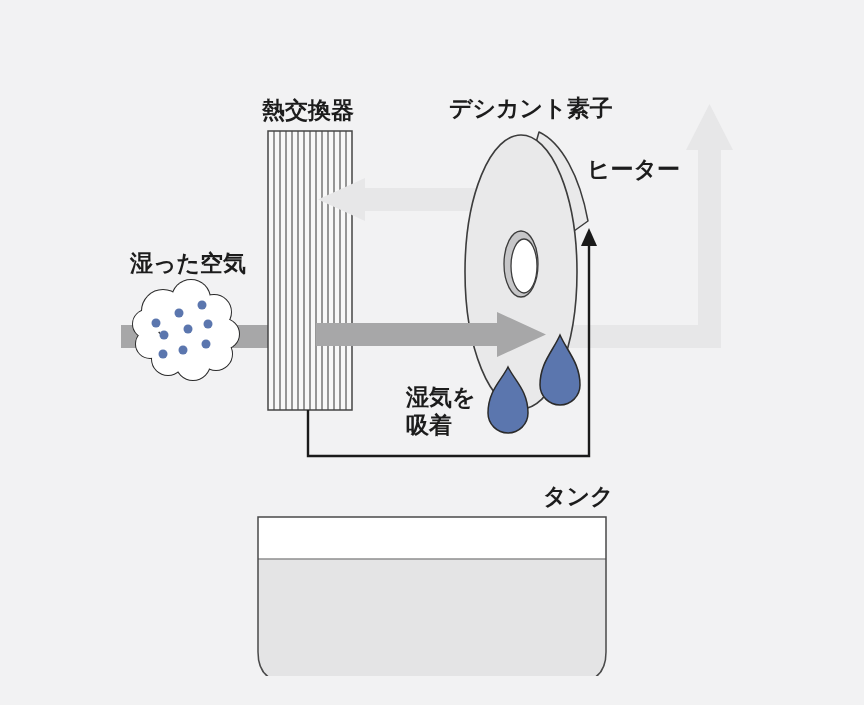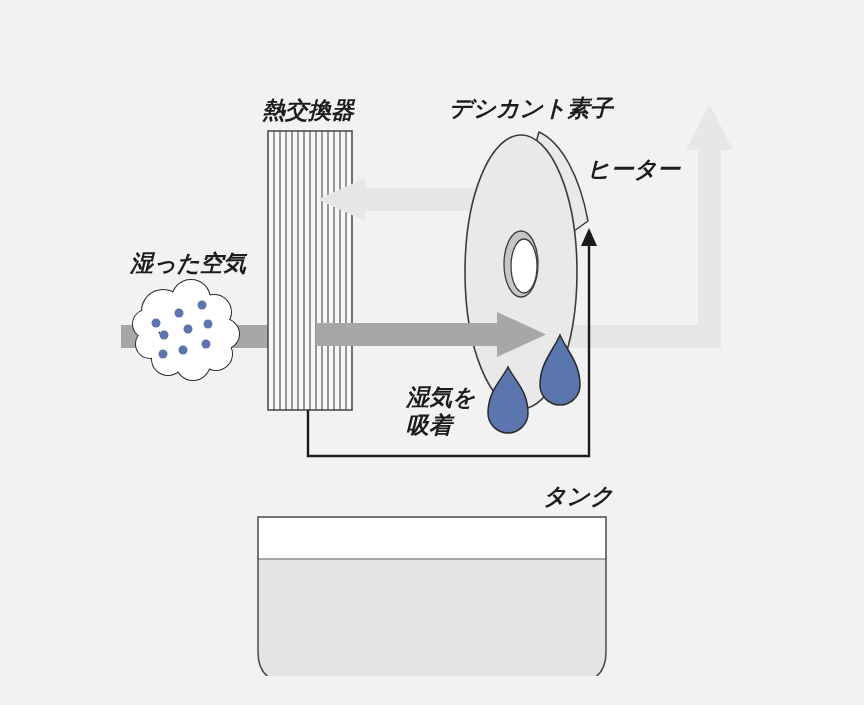--- a/index.html
+++ b/index.html
@@ -1,21 +1,20 @@
 <!DOCTYPE html>
 <html><head>
 <meta charset="utf-8">
 <style>
   html, body { margin: 0; padding: 0; background: #f2f2f3; }
   .stage {
     position: relative;
     width: 864px; height: 676px;
     overflow: hidden;
     font-family: "Liberation Sans", "DejaVu Sans", sans-serif;
-    font-style: italic;
   }
   svg { display: block; }
   .lbl {
     font-family: "Liberation Sans", "DejaVu Sans", sans-serif;
     font-size: 23px;
     font-weight: 600;
     fill: #1c1c1c;
   }
 </style>
 </head>

